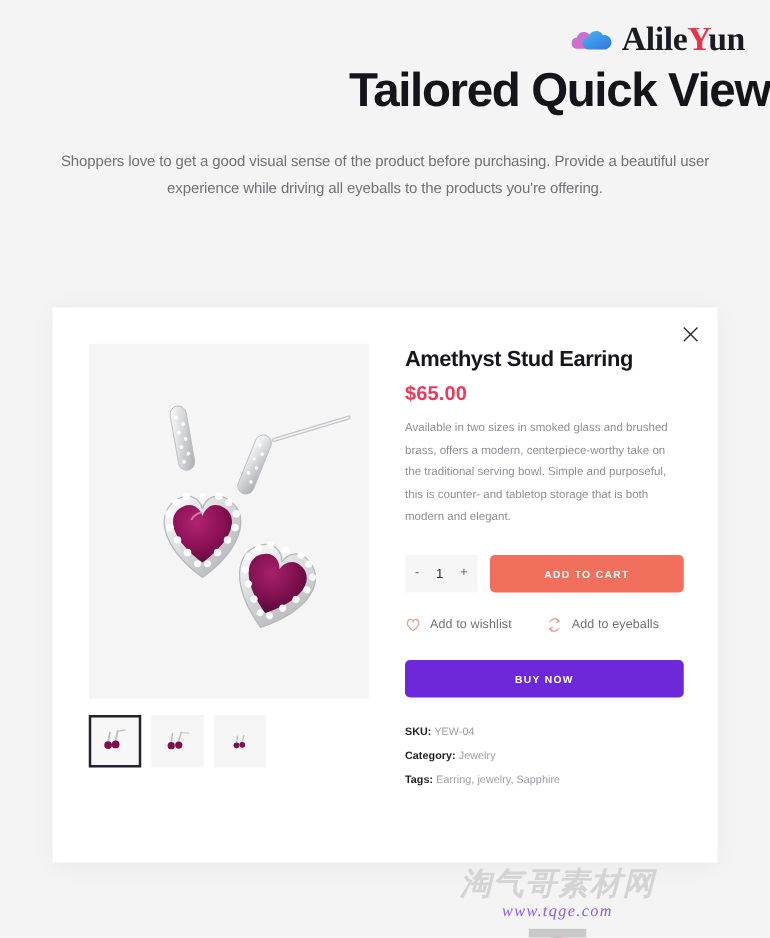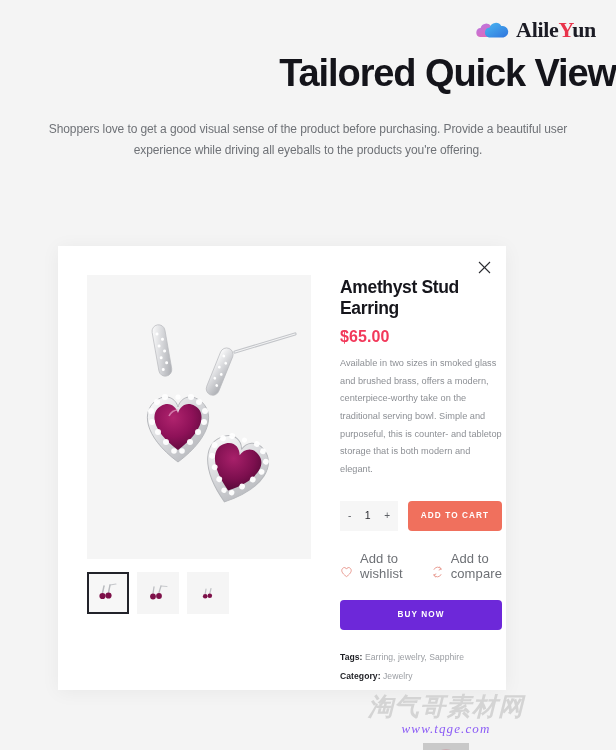--- a/index.html
+++ b/index.html
@@ -11,21 +11,21 @@
   }
   .page { position: relative; width: 616px; height: 750px; background: #f4f4f4; }
 
   
   .brand {
     position: absolute; top: 18px; right: 20px;
     display: flex; align-items: center; gap: 7px;
   }
   .brand-mark { width: 34px; height: 24px; position: relative; flex: none; }
   .brand-name {
-    font-size: 22px; font-weight: bold; letter-spacing: -0.3px;
+    font-size: 27px; font-weight: bold; letter-spacing: -0.3px;
     color: #1b1b24; font-family: "Liberation Serif", serif;
     line-height: 1;
   }
   .brand-name .accent { color: #e8334a; }
 
   
   .hero-title {
     position: absolute; top: 52px; left: 0; width: 616px;
     text-align: right;
     font-size: 38px; font-weight: bold; letter-spacing: -1.1px;
@@ -33,22 +33,22 @@
   }
   .hero-sub {
     position: absolute; top: 119px; left: 45px; width: 526px;
     text-align: center;
     font-size: 12px; line-height: 1.72; color: #6f7277;
     letter-spacing: -0.1px;
   }
 
   
   .qv-card {
-    position: absolute; left: 58px; top: 246px;
-    width: 448px; height: 444px;
+    position: absolute; left: 42px; top: 246px;
+    width: 532px; height: 444px;
     background: #ffffff;
     box-shadow: 0 2px 18px rgba(0,0,0,0.05);
   }
   .close-btn {
     position: absolute; top: 11px; right: 12px;
     width: 20px; height: 20px; cursor: pointer;
     display: flex; align-items: center; justify-content: center;
   }
 
   .qv-body { display: flex; padding: 29px 27px 0 29px; }
@@ -92,22 +92,22 @@
   .qty .qty-val { font-size: 10.5px; color: #2a2b30; cursor: text; }
   .btn-cart {
     flex: 1; height: 30px; background: #f0705d; color: #fff;
     border: none; border-radius: 4px; cursor: pointer;
     font-size: 8.2px; font-weight: bold; letter-spacing: 1.1px;
     font-family: Liberation Sans, sans-serif;
   }
 
   .link-row { display: flex; align-items: center; margin-top: 20px; gap: 28px; }
   .mini-link {
-    display: flex; align-items: flex-end; gap: 7px; cursor: pointer;
-    font-size: 13px; color: #6d7075; letter-spacing: 0.1px;
+    display: flex; align-items: flex-start; gap: 7px; cursor: pointer;
+    font-size: 10px; color: #6d7075; letter-spacing: 0.1px;
   }
 
   .btn-buy {
     display: block; width: 100%; height: 30px; margin-top: 19px;
     background: #6d28d9; color: #fff; border: none; border-radius: 4px;
     cursor: pointer; font-size: 8.2px; font-weight: bold; letter-spacing: 1.1px;
     font-family: "Liberation Sans", sans-serif;
   }
 
   .meta { margin-top: 22px; }
@@ -327,34 +327,38 @@
           </div>
           <div class="mini-link">
             <span>
               <svg width="13" height="12" viewBox="0 0 13 12">
                 <path d="M3 3.4 A4 4 0 0 1 10 3" fill="none" stroke="#e89a90" stroke-width="0.95" stroke-linecap="round"></path>
                 <path d="M10 8.6 A4 4 0 0 1 3 9" fill="none" stroke="#e89a90" stroke-width="0.95" stroke-linecap="round"></path>
                 <path d="M8.3 1 L10.4 2.9 L8.1 4" fill="none" stroke="#e89a90" stroke-width="0.95" stroke-linecap="round" stroke-linejoin="round"></path>
                 <path d="M4.7 11 L2.6 9.1 L4.9 8" fill="none" stroke="#e89a90" stroke-width="0.95" stroke-linecap="round" stroke-linejoin="round"></path>
               </svg>
             </span>
-            <span>Add to compare</span>
+            <span>Add to eyeballs</span>
           </div>
         </div>
 
         <button class="btn-buy">BUY NOW</button>
 
         <div class="meta">
+          <div class="meta-row">
+            <b>SKU:</b>
+            <span>YEW-04</span>
+          </div>
+          <div class="meta-row">
+            <b>Category:</b>
+            <span>Jewelry</span>
+          </div>
           <div class="meta-row">
             <b>Tags:</b>
             <span>Earring, jewelry, Sapphire</span>
-          </div>
-          <div class="meta-row">
-            <b>Category:</b>
-            <span>Jewelry</span>
           </div>
         </div>
       </div>
 
     </div>
   </div>
 
   <div class="watermark">
     <div class="wm-text">
       <div class="wm-cn">淘气哥素材网</div>

